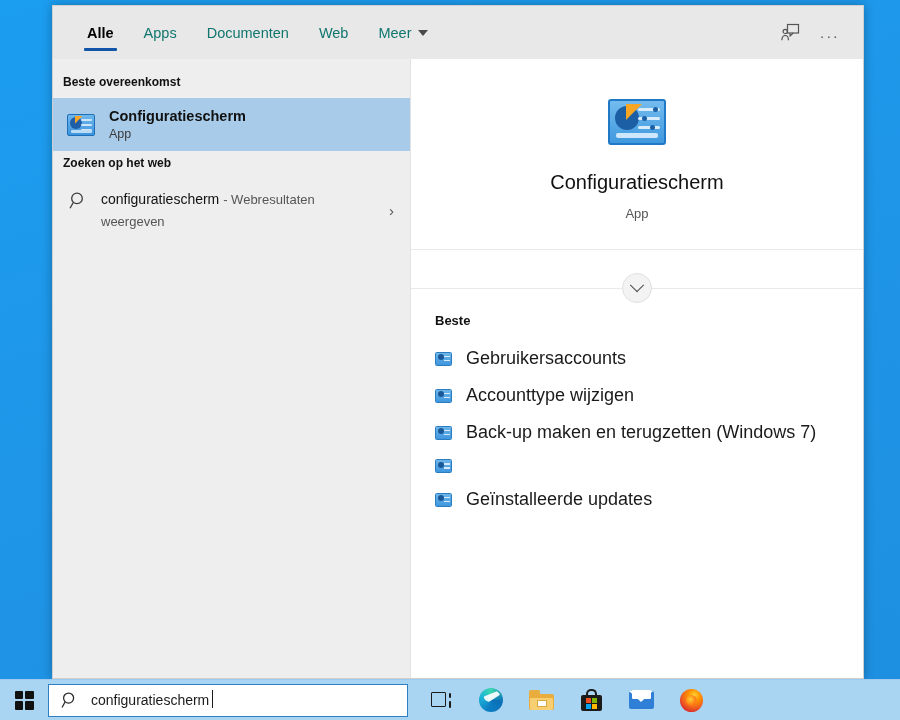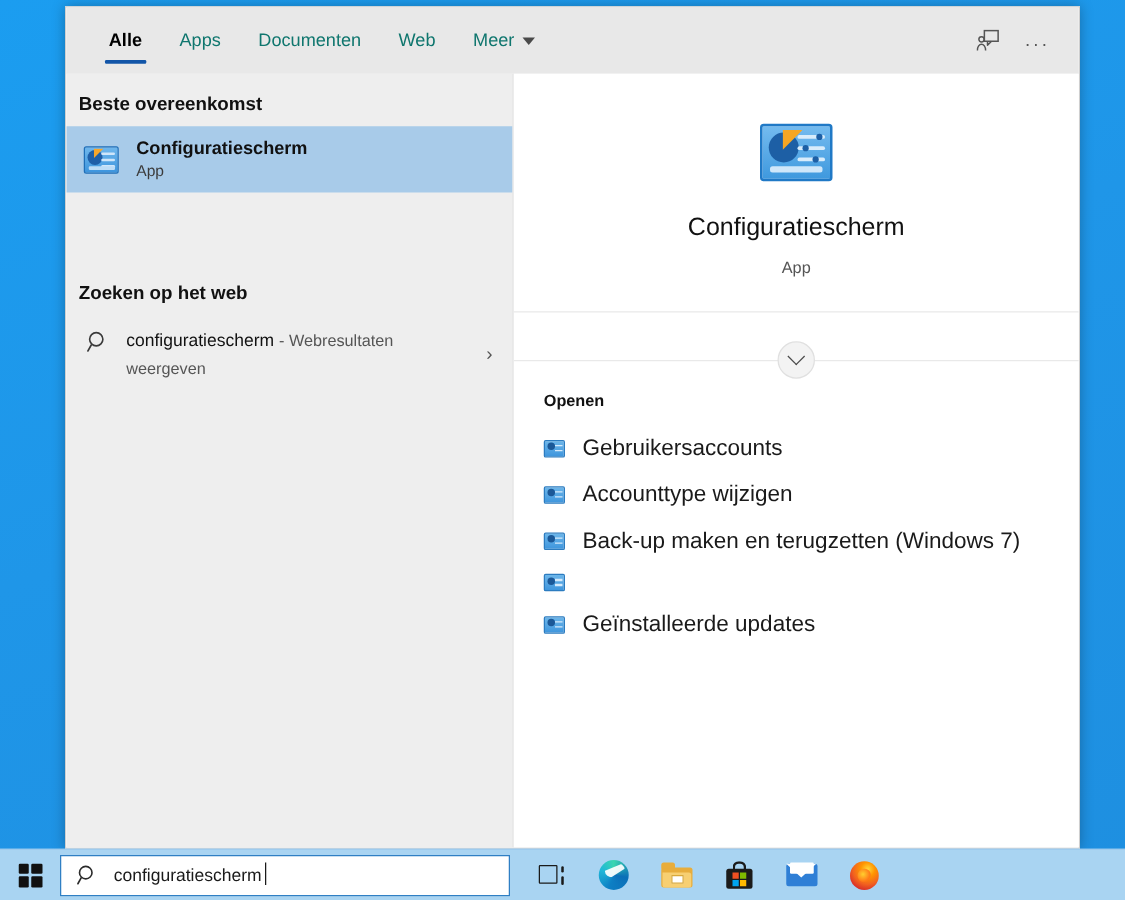--- a/index.html
+++ b/index.html
@@ -114,21 +114,21 @@
   .left-col {
     width: 358px;
     flex: 0 0 358px;
     background: #eeeeee;
     border-right: 1px solid #e2e2e2;
     padding-top: 10px;
     overflow: hidden;
   }
 
   .group-head {
-    font-size: 15px;
+    font-size: 12px;
     font-weight: bold;
     color: #111;
     padding: 6px 0 9px 10px;
   }
 
   .result-row {
     display: flex;
     align-items: center;
     gap: 14px;
     padding: 10px 12px 10px 14px;
@@ -610,21 +610,21 @@
           <span class="sld s2"></span>
           <span class="sld s3"></span>
           <span class="bar"></span>
         </div>
         <div class="result-text">
           <div class="result-title">Configuratiescherm</div>
           <div class="result-sub">App</div>
         </div>
       </div>
 
-      <div class="group-head" style="padding-top:28px;margin-top:44px;">Zoeken op het web</div>
+      <div class="group-head" style="padding-top:5px;">Zoeken op het web</div>
 
       <div class="web-row">
         <span style="padding-top:3px;">
           <svg width="19" height="19" viewBox="0 0 19 19" aria-hidden="true">
             <circle cx="8" cy="7.4" r="5.3" fill="none" stroke="#3a3a3a" stroke-width="1.3"></circle>
             <line x1="4" y1="12" x2="1.3" y2="16.8" stroke="#3a3a3a" stroke-width="1.3" stroke-linecap="round"></line>
           </svg>
         </span>
         <div class="web-text">
           <span class="q">configuratiescherm</span>
@@ -651,21 +651,21 @@
         <div class="hero-sub">App</div>
       </div>
 
       <div class="action-zone">
         <div class="expand-btn">
           <span class="v"></span>
         </div>
       </div>
 
       <div class="recent-zone">
-        <div class="recent-head">Openen</div>
+        <div class="recent-head">Beste</div>
 
         <div class="recent-item">
           <span class="mini-icon"></span>
           <span class="recent-label">Gebruikersaccounts</span>
         </div>
         <div class="recent-item">
           <span class="mini-icon"></span>
           <span class="recent-label">Accounttype wijzigen</span>
         </div>
         <div class="recent-item">

